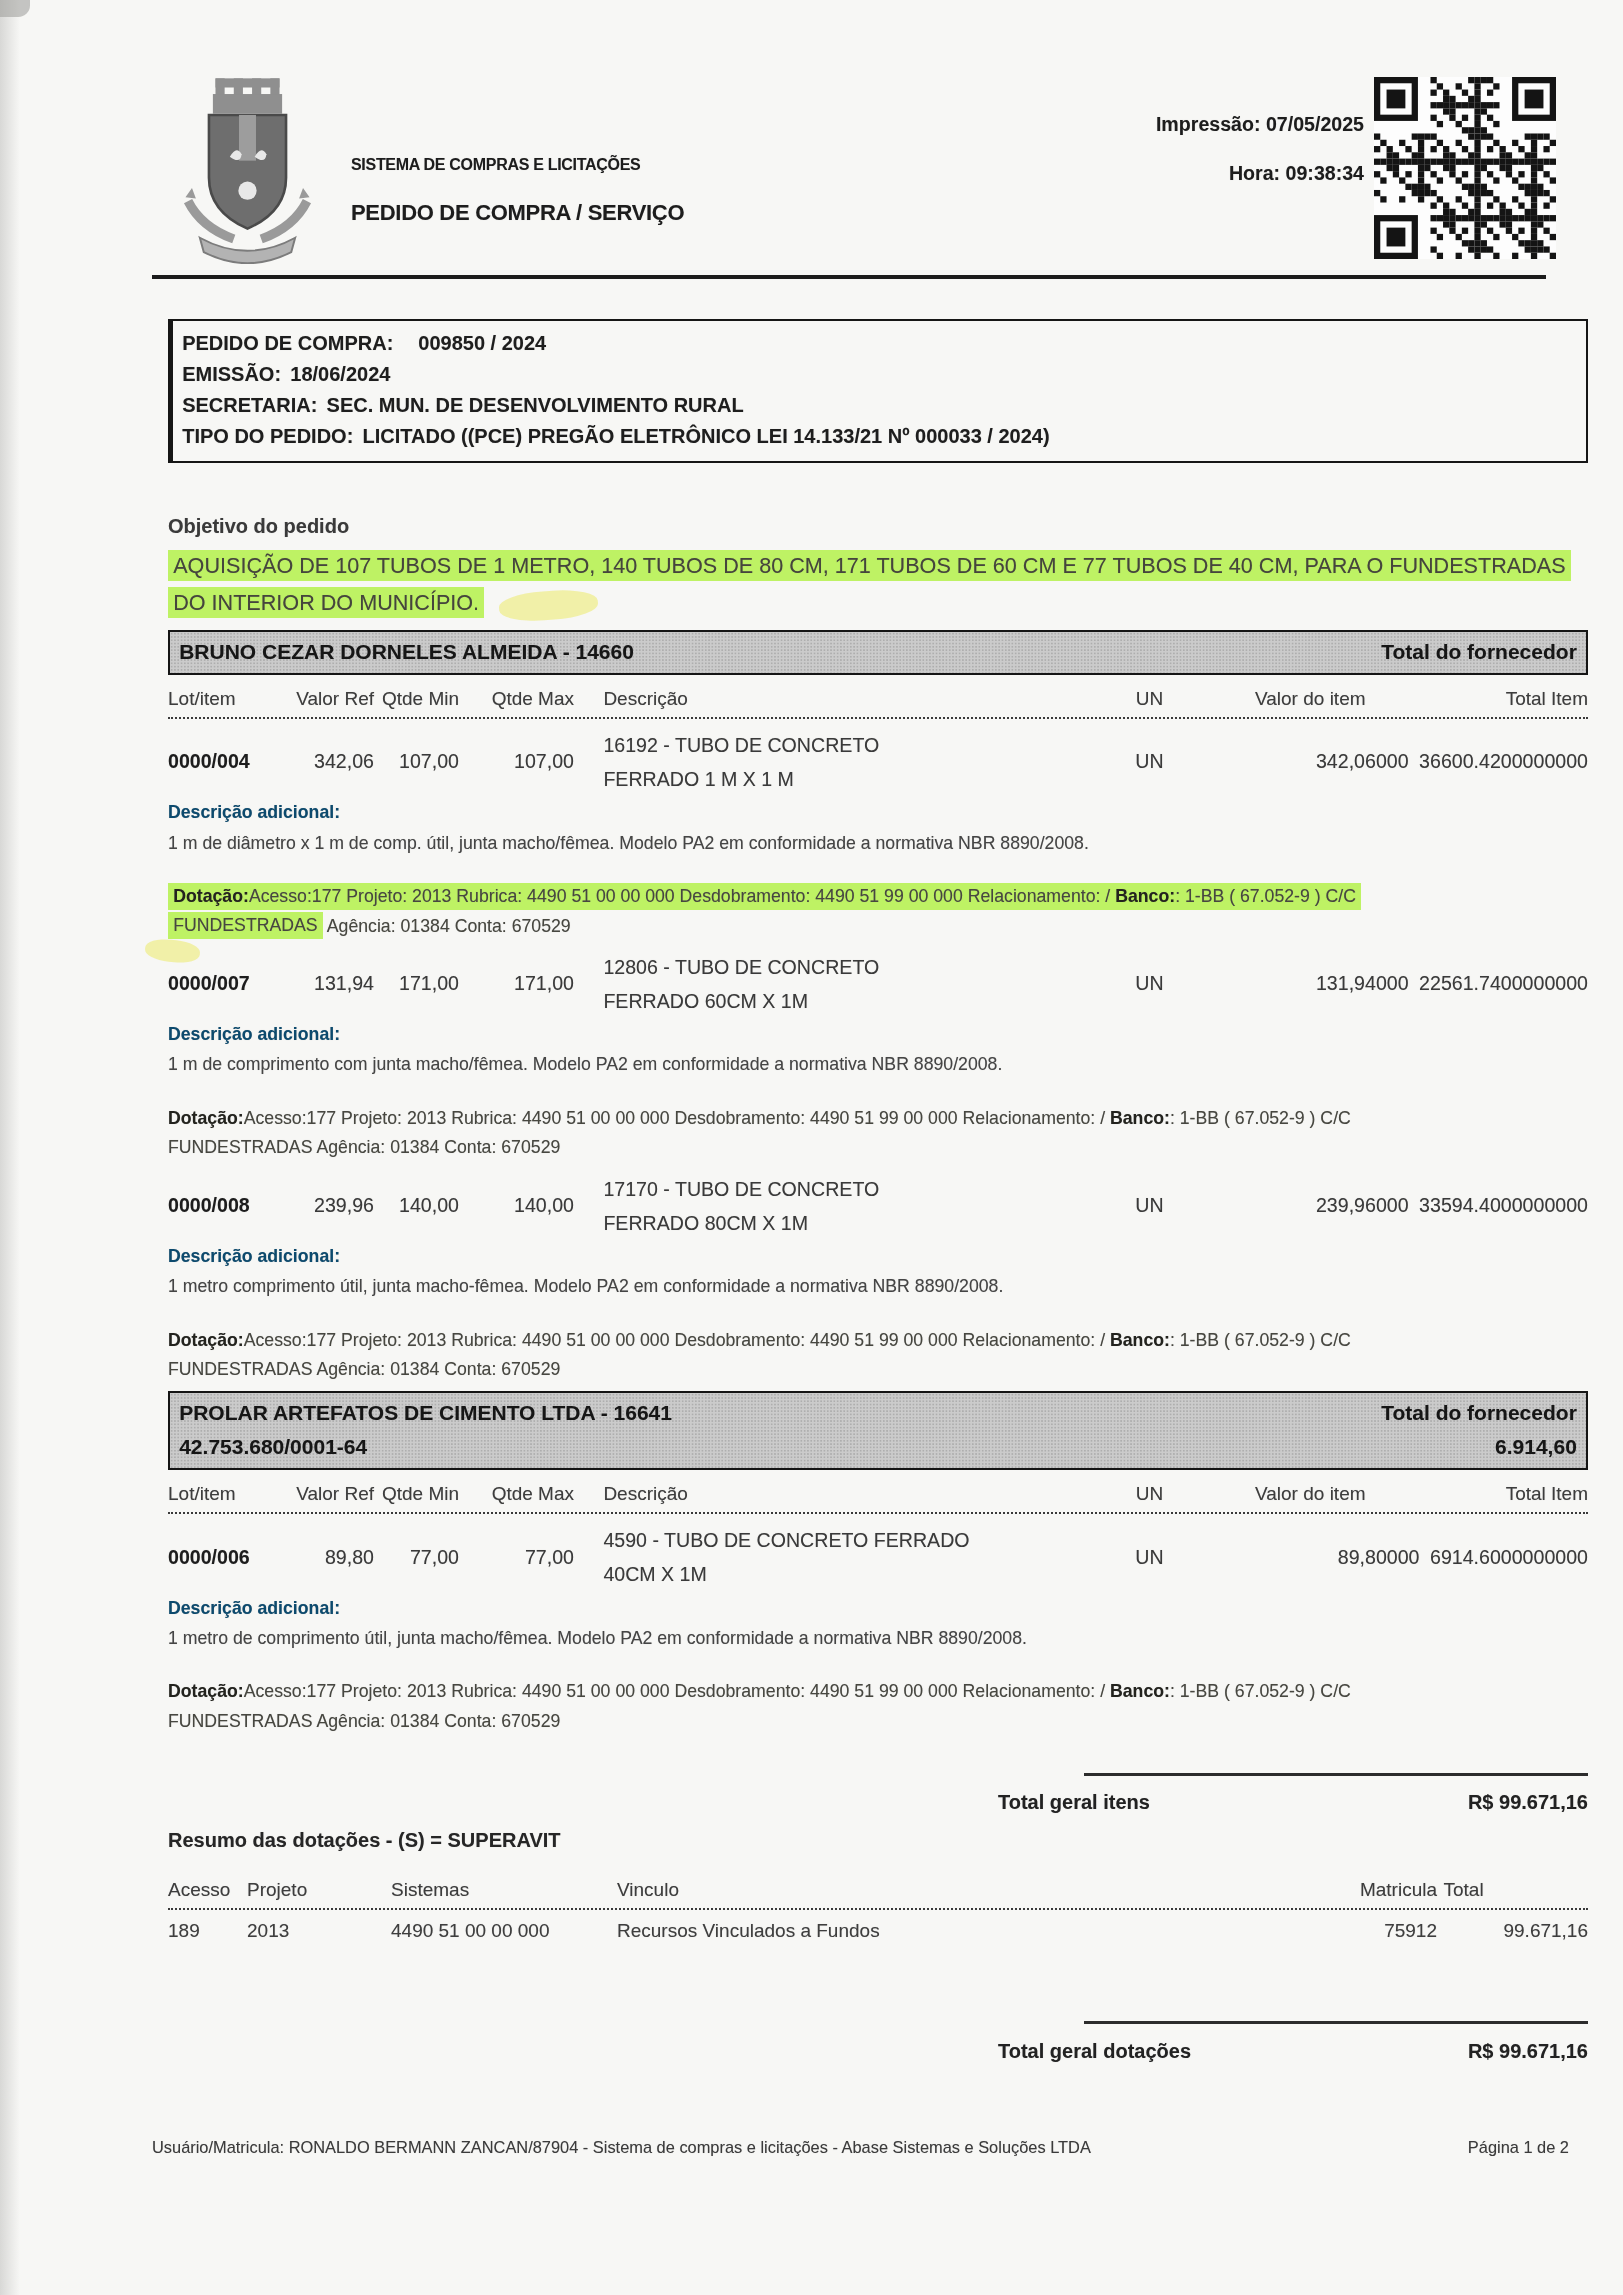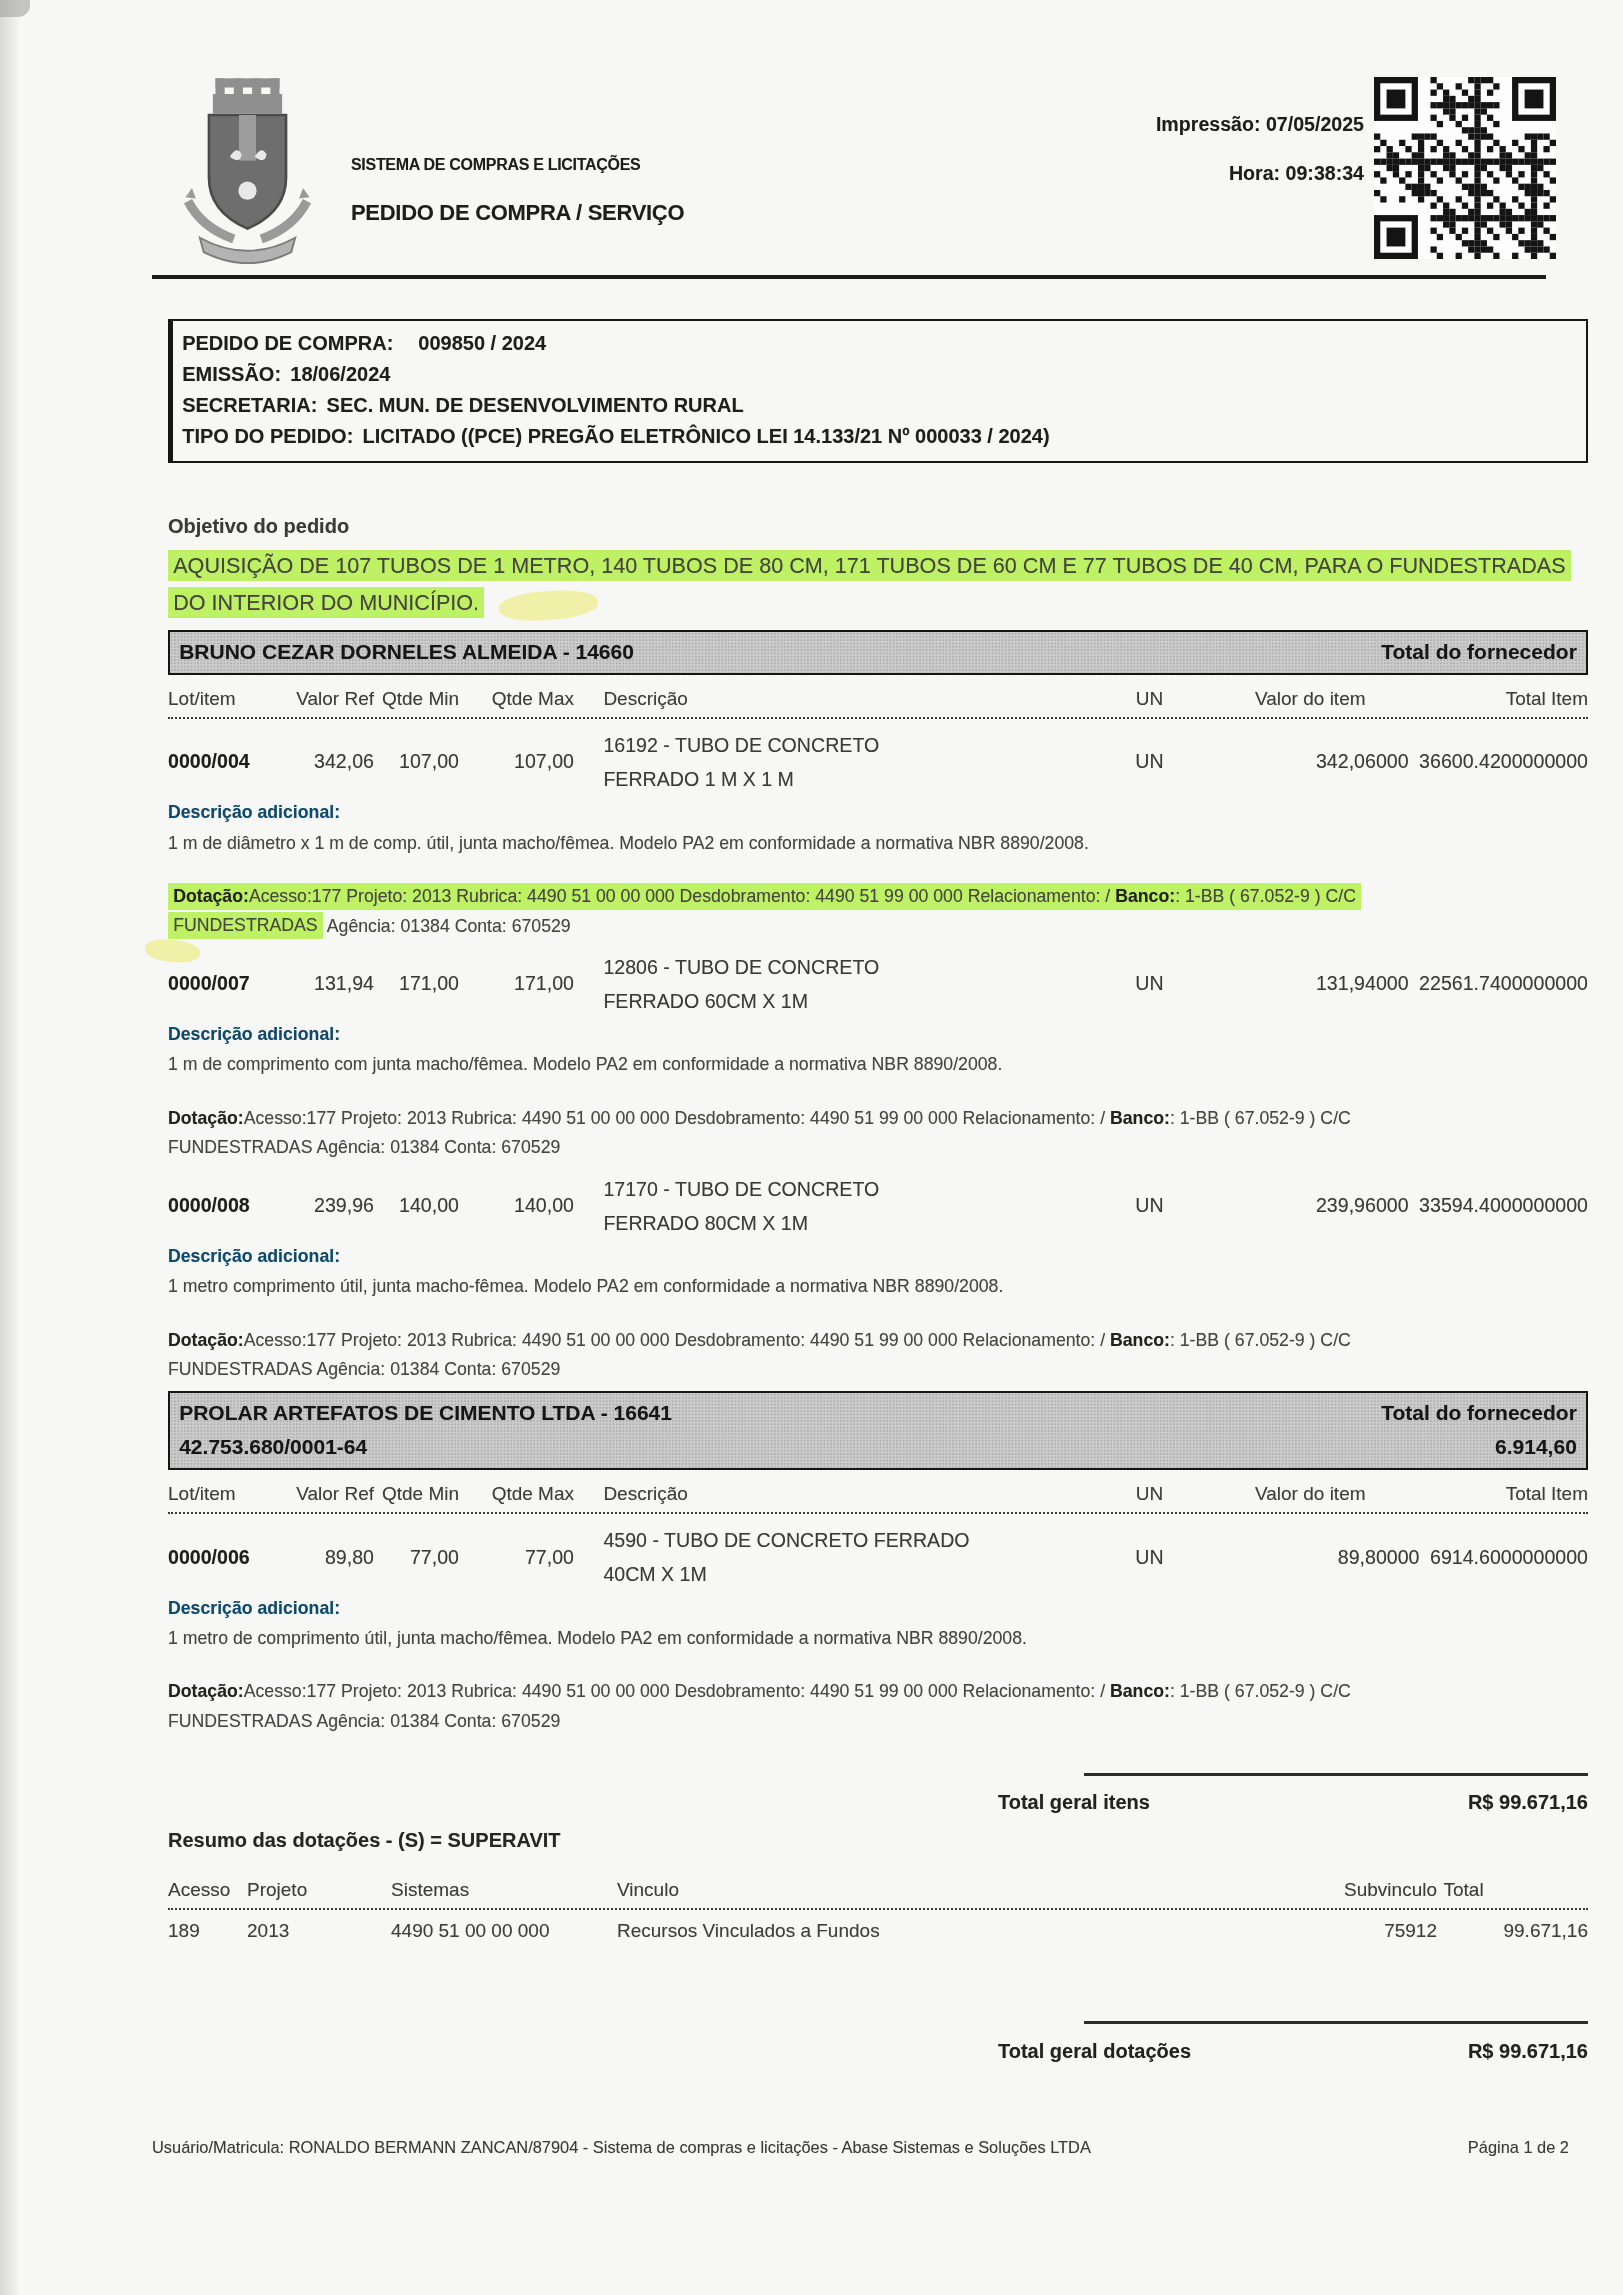--- a/index.html
+++ b/index.html
@@ -589,21 +589,21 @@
       <span class="totals-value">R$ 99.671,16</span>
     </div>
 
     <div class="resumo-heading">Resumo das dotações - (S) = SUPERAVIT</div>
     <div>
       <div class="sum-grid sum-header">
         <span>Acesso</span>
         <span>Projeto</span>
         <span>Sistemas</span>
         <span>Vinculo</span>
-        <span class="s-right">Subvinculo</span>
+        <span class="s-right">Matricula</span>
         <span style="padding-left:6.5px">Total</span>
       </div>
       <div class="dotted"></div>
       <div class="sum-grid sum-row">
         <span>189</span>
         <span>2013</span>
         <span>4490 51 00 00 000</span>
         <span>Recursos Vinculados a Fundos</span>
         <span class="s-right">75912</span>
         <span class="s-right">99.671,16</span>

